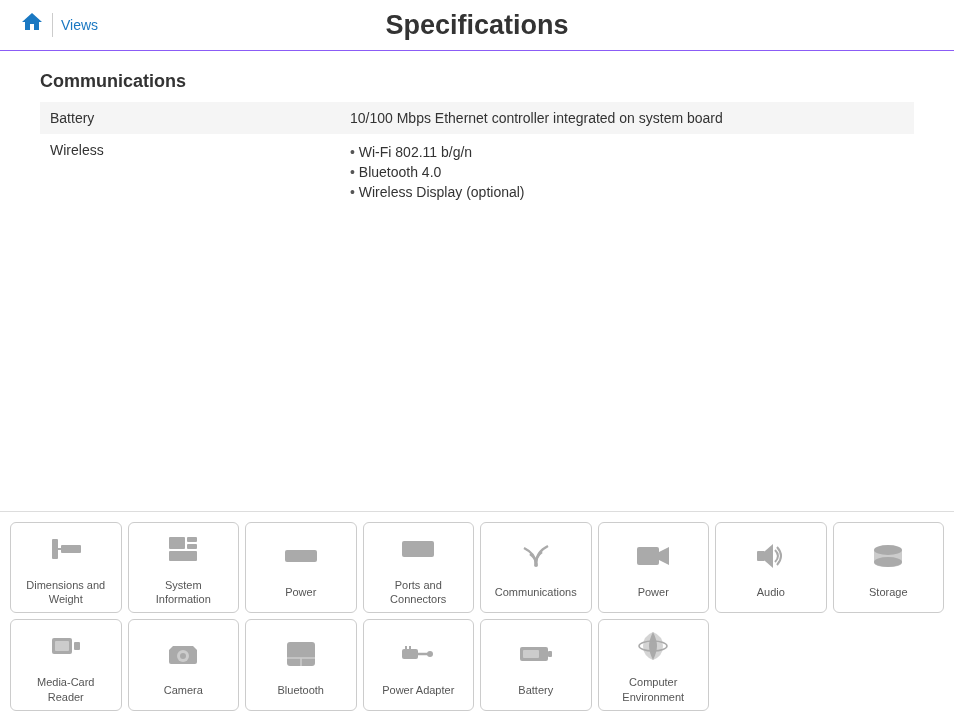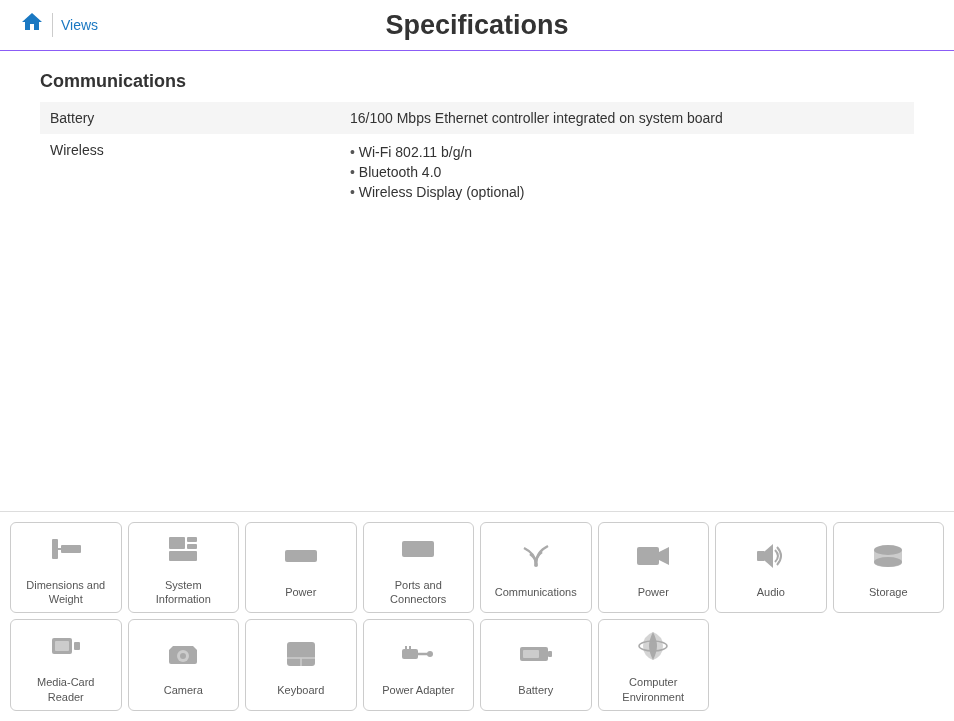--- a/index.html
+++ b/index.html
@@ -130,21 +130,21 @@
   </div>
   <h1 class="page-title">Specifications</h1>
 </div>
 
 <div class="main-content">
   <h2 class="section-title">Communications</h2>
   <table class="specs-table">
     <tbody id="specs-tbody">
         <tr>
           <td>Battery</td>
-          <td>16/100 Mbps Ethernet controller integrated on system board</td>
+          <td>10/100 Mbps Ethernet controller integrated on system board</td>
         </tr>
         <tr>
           <td>Wireless</td>
           <td>
             <ul class="bullet-list">
               <li>Wi-Fi 802.11 b/g/n</li>
               <li>Bluetooth 4.0</li>
               <li>Wireless Display (optional)</li>
             </ul>
           </td>
@@ -249,21 +249,21 @@
             <circle cx="18" cy="20" r="3" fill="#aaa"></circle>
           </svg></div>
         <div class="nav-item-label" style="white-space: pre-line;">Camera</div>
       </div>
       <div class="nav-item">
         <div class="nav-item-icon"><svg width="36" height="36" viewBox="0 0 36 36" fill="#aaa">
             <rect x="4" y="6" width="28" height="24" rx="3"></rect>
             <line x1="4" y1="22" x2="32" y2="22" stroke="#ccc" stroke-width="1.5"></line>
             <line x1="18" y1="22" x2="18" y2="30" stroke="#ccc" stroke-width="1.5"></line>
           </svg></div>
-        <div class="nav-item-label" style="white-space: pre-line;">Keyboard</div>
+        <div class="nav-item-label" style="white-space: pre-line;">Bluetooth</div>
       </div>
       <div class="nav-item">
         <div class="nav-item-icon"><svg width="36" height="36" viewBox="0 0 36 36" fill="#aaa">
             <rect x="2" y="13" width="16" height="10" rx="2"></rect>
             <line x1="18" y1="18" x2="28" y2="18" stroke="#aaa" stroke-width="2.5"></line>
             <circle cx="30" cy="18" r="3" fill="#aaa"></circle>
             <line x1="6" y1="13" x2="6" y2="10" stroke="#aaa" stroke-width="2"></line>
             <line x1="10" y1="13" x2="10" y2="10" stroke="#aaa" stroke-width="2"></line>
           </svg></div>
         <div class="nav-item-label" style="white-space: pre-line;">Power Adapter</div>

